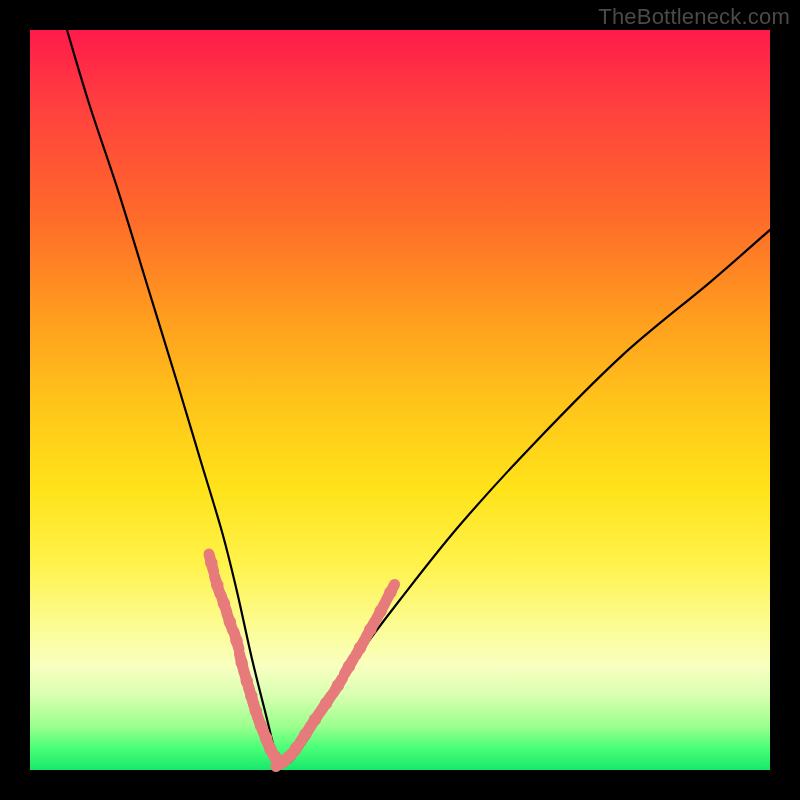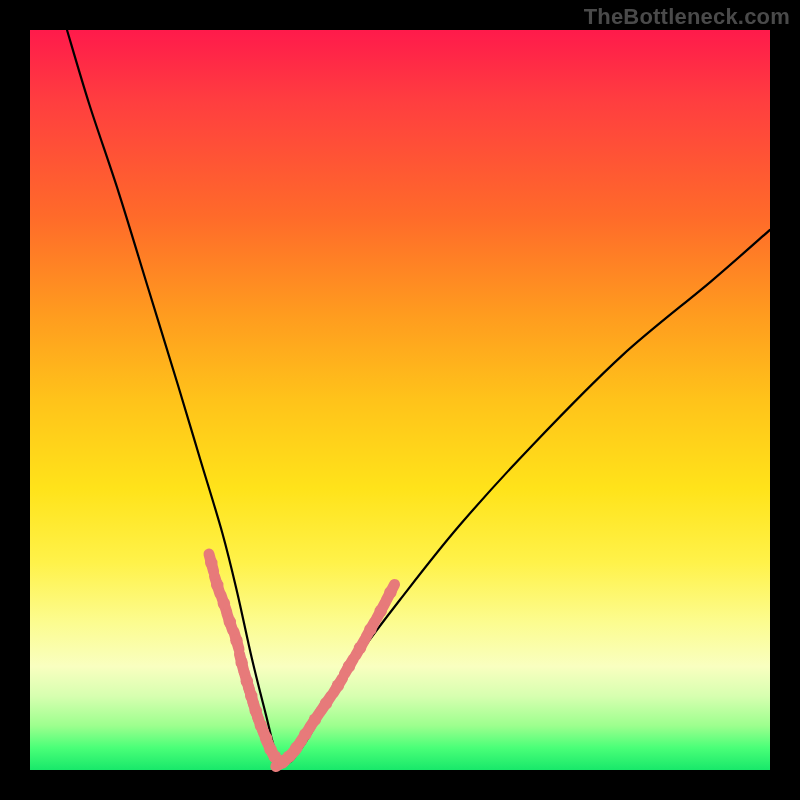--- a/index.html
+++ b/index.html
@@ -40,21 +40,21 @@
       #4aff78 97%,
       #18e86a 100%
     );
   }
   .watermark {
     position: absolute;
     top: 4px;
     right: 10px;
     color: #4a4a4a;
     font-size: 22px;
-    font-weight: 700;
+    font-weight: 400;
     letter-spacing: 0.2px;
     user-select: none;
   }
   svg.curve {
     position: absolute;
     left: 0;
     top: 0;
     width: 740px;
     height: 740px;
     overflow: visible;

